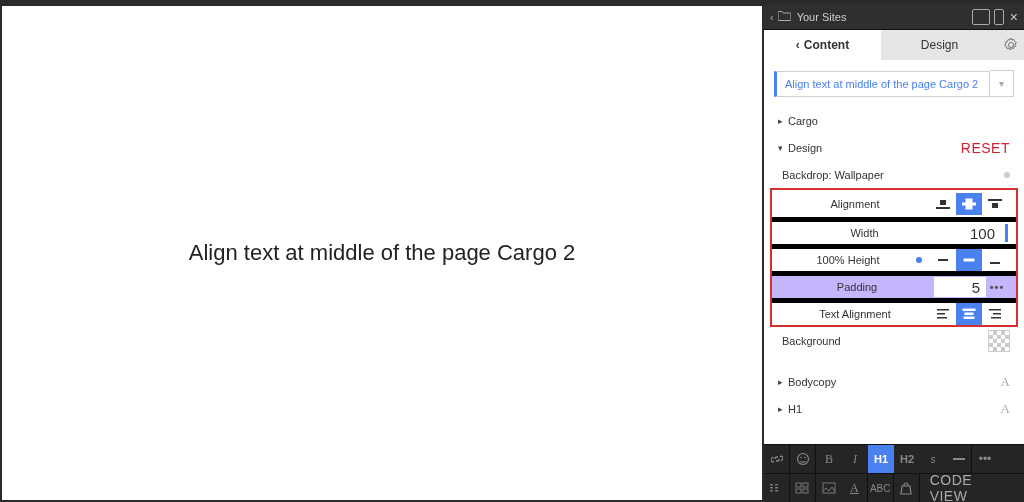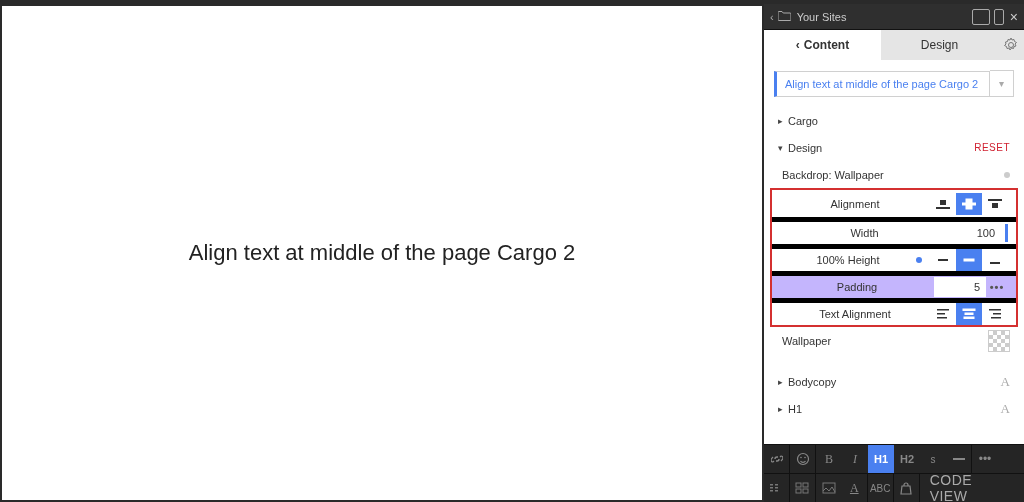--- a/index.html
+++ b/index.html
@@ -28,36 +28,36 @@
 
 .sb-body { flex: 1; background: #fff; overflow: hidden; padding-top: 10px; font-size: 11px; color: #333; }
 
 .pagechip { margin: 0 10px 10px 10px; display: flex; align-items: center; }
 .pagechip .inner { flex: 1; border: 1px solid #d0d0d0; border-left: 3px solid #4a80f0; padding: 6px 8px; color: #4a80f0; font-size: 11px; }
 .pagechip .dd { width: 24px; height: 27px; border: 1px solid #d0d0d0; border-left: none; display: flex; align-items: center; justify-content: center; color: #aaa; font-size: 10px; }
 
 .row { height: 27px; display: flex; align-items: center; padding: 0 14px; font-size: 11px; color: #333; }
 .row .tri { width: 10px; display: inline-block; color: #444; font-size: 9px; }
 .row .label { flex: 1; }
-.row .reset { color: #d02030; font-size: 10px; letter-spacing: 0.5px; }
+.row .reset { color: #d02030; font-size: 14px; letter-spacing: 0.5px; }
 .row .aglyph { color: #aaa; font-family: Georgia, serif; font-size: 13px; }
 .row .dot { width: 6px; height: 6px; background: #ccc; border-radius: 50%; }
 
 .redbox { border: 2px solid #d43030; margin: 0 6px; }
 .ctrlrow { height: 27px; display: flex; align-items: center; padding: 0 8px 0 8px; font-size: 11px; border-top: 5px solid #000000; }
 .ctrlrow:first-child { border-top: none; }
 .ctrlrow .lbl { flex: 1; color: #333; text-align: center; }
 .ctrlrow .dotb { width: 6px; height: 6px; background: #4a80f0; border-radius: 50%; margin-right: 8px; }
 
 .segbtn { width: 26px; height: 22px; display: flex; align-items: center; justify-content: center; cursor: pointer; }
 .segbtn.active { background: #4a80f0; }
 .segbtn svg { display: block; }
 .segbtn.active .bar, .segbtn.active svg * { fill: #fff; stroke: #fff; }
 
-.valbox { width: 52px; text-align: right; border: none; background: transparent; font-size: 11px; color: #333; padding-right: 6px; }
+.valbox { width: 52px; text-align: right; border: none; background: transparent; font-size: 15px; color: #333; padding-right: 6px; }
 .valcell { display: flex; align-items: center; }
 .valcell .more { width: 22px; color: #555; text-align: center; font-weight: 700; letter-spacing: 1px; }
 
 .row.bg { }
 .checker { width: 22px; height: 22px; background-image: linear-gradient(45deg,#ccc 25%,transparent 25%),linear-gradient(-45deg,#ccc 25%,transparent 25%),linear-gradient(45deg,transparent 75%,#ccc 75%),linear-gradient(-45deg,transparent 75%,#ccc 75%); background-size: 8px 8px; background-position: 0 0,0 4px,4px -4px,-4px 0px; border: 1px solid #ccc; }
 
 .divider { height: 14px; }
 
 
 .sb-bottom { height: 58px; background: #252525; display: flex; flex-direction: column; }
@@ -212,21 +212,21 @@
             <svg width="14" height="12">
                 <rect x="1" y="1" width="12" height="1.5" fill="#333"></rect>
                 <rect x="5" y="5" width="8" height="1.5" fill="#333"></rect>
                 <rect x="3" y="9" width="10" height="1.5" fill="#333"></rect>
               </svg>
           </span>
         </div>
       </div>
 
       <div class="row bg" style="padding-left:18px;">
-        <span class="label">Wallpaper</span>
+        <span class="label">Background</span>
         <span class="checker"></span>
       </div>
 
       <div class="divider"></div>
 
       <div class="row">
         <span class="tri">▸</span>
         <span class="label">Bodycopy</span>
         <span class="aglyph">A</span>
       </div>

